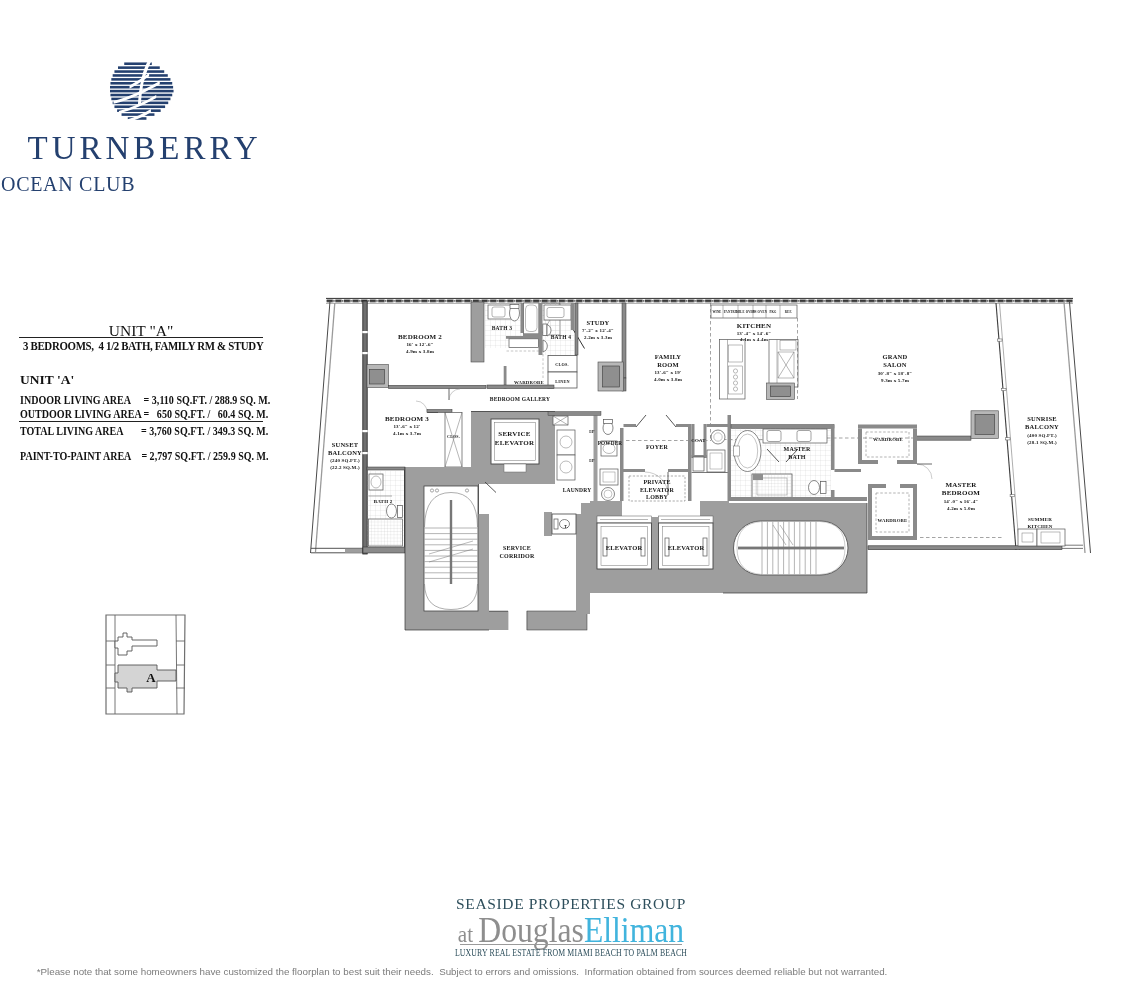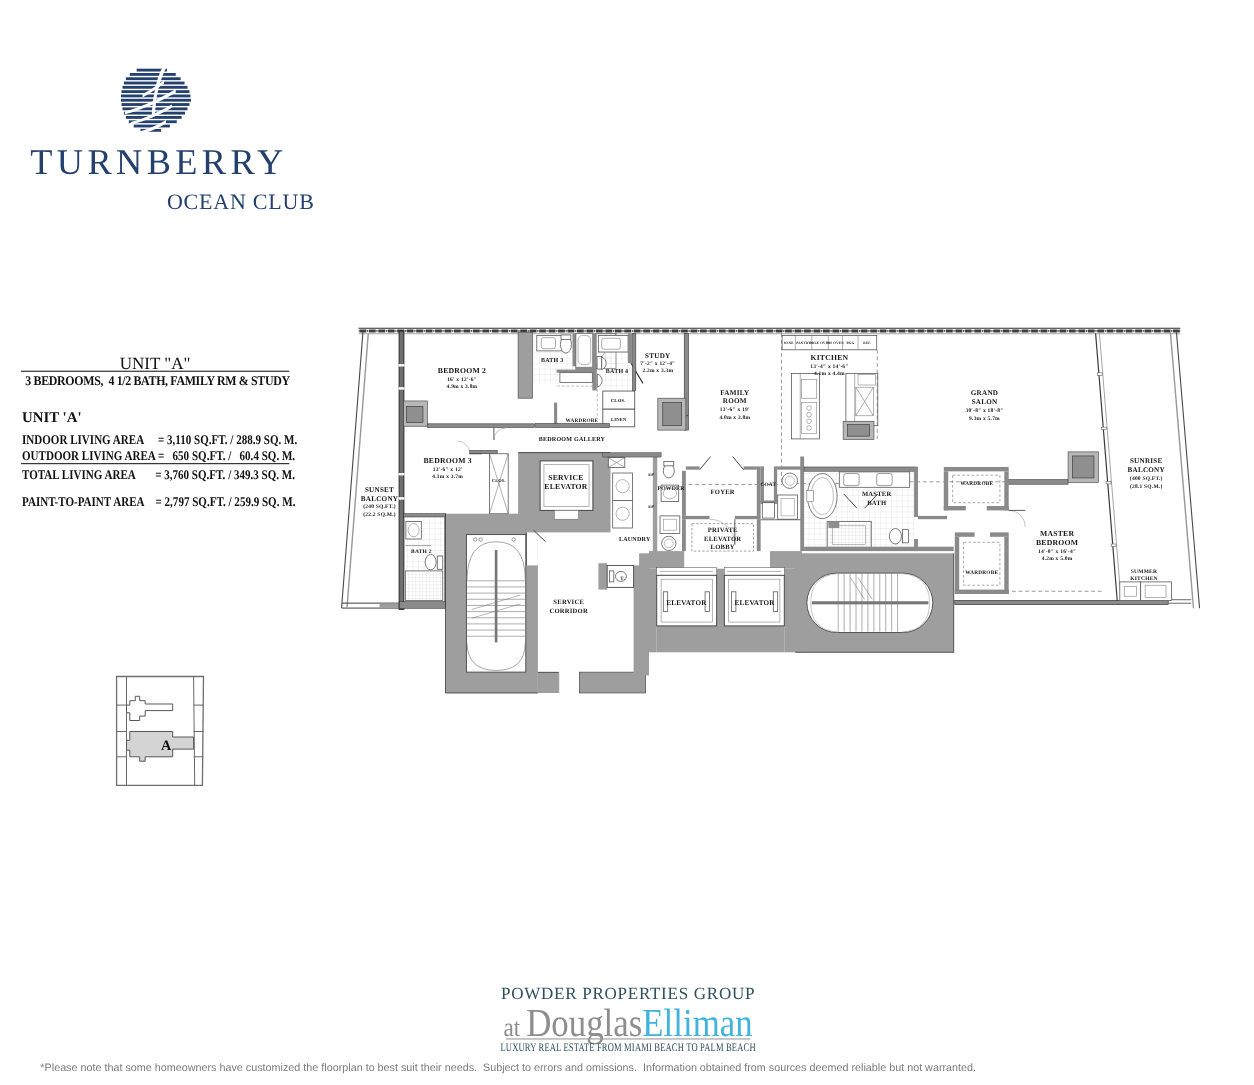--- a/index.html
+++ b/index.html
@@ -32,21 +32,21 @@
     </g>
     <g fill="#ffffff">
       <path d="M43.5,1.5 L47.5,1.5 C41,14 37.5,26 36,38 C35.3,44 34.9,48 34.9,53 L31.4,53 C31.8,45 32.5,38 34,30 C35.8,20 38.5,10 43.5,1.5 Z"></path>
       <path d="M4,48.5 C22,44 40,35 56,26 L56,29.5 C40,38.5 22,47 4,51.5 Z"></path>
       <path d="M10,59.5 C25,55.5 40,48.5 52,41.5 L52,45 C40,52 25,58.5 10,62.5 Z"></path>
       <path d="M18,69.5 C28,67 38,62.5 46,57.5 L46,61 C38,66 28,70 20,72 Z"></path>
       <path d="M22,31 C30,26.5 37,22 44,17 L44,20.5 C37,25.5 30,30 22,34.5 Z"></path>
     </g>
   </svg>
   <div class="abs navy" style="left:2px;top:129.5px;width:285px;text-align:center;font-size:33px;letter-spacing:4px;white-space:nowrap;">TURNBERRY</div>
-  <div class="abs navy" style="left:1px;top:172.5px;width:285px;text-align:right;font-size:20px;letter-spacing:0.7px;white-space:nowrap;">OCEAN CLUB</div>
+  <div class="abs navy" style="left:1px;top:172.5px;width:285px;text-align:left;font-size:20px;letter-spacing:0.7px;white-space:nowrap;">OCEAN CLUB</div>
 </div>
 
 <div class="abs" style="left:0;top:0;font-weight:bold;color:#111;">
   <div class="abs" style="left:19px;top:321.5px;width:244px;text-align:center;font-size:15.5px;font-weight:normal;">UNIT "A"</div>
   <div class="abs" style="left:19px;top:337px;width:244px;border-top:1.4px solid #222;"></div>
   <div class="abs" style="left:23px;top:339px;width:239px;text-align:center;font-size:12px;letter-spacing:-0.35px;white-space:nowrap;transform:scaleX(0.905);transform-origin:0 0;">3 BEDROOMS,&nbsp; 4 1/2 BATH, FAMILY RM &amp; STUDY</div>
   <div class="abs" style="left:20px;top:372px;font-size:13.5px;white-space:nowrap;font-family:Liberation Serif, serif;">UNIT 'A'</div>
   <div class="abs" style="left:20px;top:393.3px;font-size:12px;white-space:pre;transform:scaleX(0.837);transform-origin:0 0;">INDOOR LIVING AREA&nbsp;&nbsp;&nbsp;&nbsp;&nbsp;= 3,110 SQ.FT. / 288.9 SQ. M.</div>
   <div class="abs" style="left:20px;top:407.3px;font-size:12px;white-space:pre;transform:scaleX(0.837);transform-origin:0 0;">OUTDOOR LIVING AREA =&nbsp;&nbsp;&nbsp;650 SQ.FT. /&nbsp;&nbsp;&nbsp;60.4 SQ. M.</div>
   <div class="abs" style="left:19px;top:421px;width:244px;border-top:1.4px solid #222;"></div>
@@ -425,20 +425,20 @@
   <text x="717" y="312.5" font-size="3" text-anchor="middle" letter-spacing="0.2">WINE</text>
   <text x="730.5" y="312.5" font-size="3" text-anchor="middle" letter-spacing="0.2">PANTRY</text>
   <text x="745.5" y="312.5" font-size="3" text-anchor="middle" letter-spacing="0.2">DBLE&nbsp;OVEN</text>
   <text x="759.5" y="312.5" font-size="3" text-anchor="middle" letter-spacing="0.2">S/S&nbsp;OVEN</text>
   <text x="773" y="312.5" font-size="3" text-anchor="middle" letter-spacing="0.2">PKG</text>
   <text x="788.5" y="312.5" font-size="3" text-anchor="middle" letter-spacing="0.2">REF.</text>
   </g>
 </svg>
 
 <div class="abs" style="left:0;top:880px;width:1140px;">
-  <div class="abs" style="left:400px;top:15.4px;width:342px;text-align:center;font-size:15.5px;letter-spacing:0.65px;color:#2e4f5c;white-space:nowrap;">POWDER PROPERTIES GROUP</div>
+  <div class="abs" style="left:400px;top:15.4px;width:342px;text-align:center;font-size:15.5px;letter-spacing:0.65px;color:#2e4f5c;white-space:nowrap;">SEASIDE PROPERTIES GROUP</div>
   <div class="abs" style="left:400px;top:29px;width:342px;text-align:center;white-space:nowrap;transform:scaleX(0.88);">
     <span style="font-size:24px;color:#8e8e8e;">at </span><span style="font-size:36px;color:#8e8e8e;">Douglas</span><span style="font-size:36px;color:#41b4dd;">Elliman</span>
   </div>
   <div class="abs" style="left:460px;top:63.5px;width:222px;border-top:1.2px solid #9a9a9a;"></div>
   <div class="abs" style="left:400px;top:67.1px;width:342px;text-align:center;font-size:10.5px;letter-spacing:0.2px;color:#2e4f5c;white-space:nowrap;transform:scaleX(0.74);">LUXURY REAL ESTATE FROM MIAMI BEACH TO PALM BEACH</div>
   <div class="abs" style="left:0px;top:85.5px;width:924px;text-align:center;font-size:9.8px;color:#7b7b7b;font-family:'Liberation Sans',sans-serif;">*Please note that some homeowners have customized the floorplan to best suit their needs.&nbsp; Subject to errors and omissions.&nbsp; Information obtained from sources deemed reliable but not warranted.</div>
 </div>
 
 </body></html>

